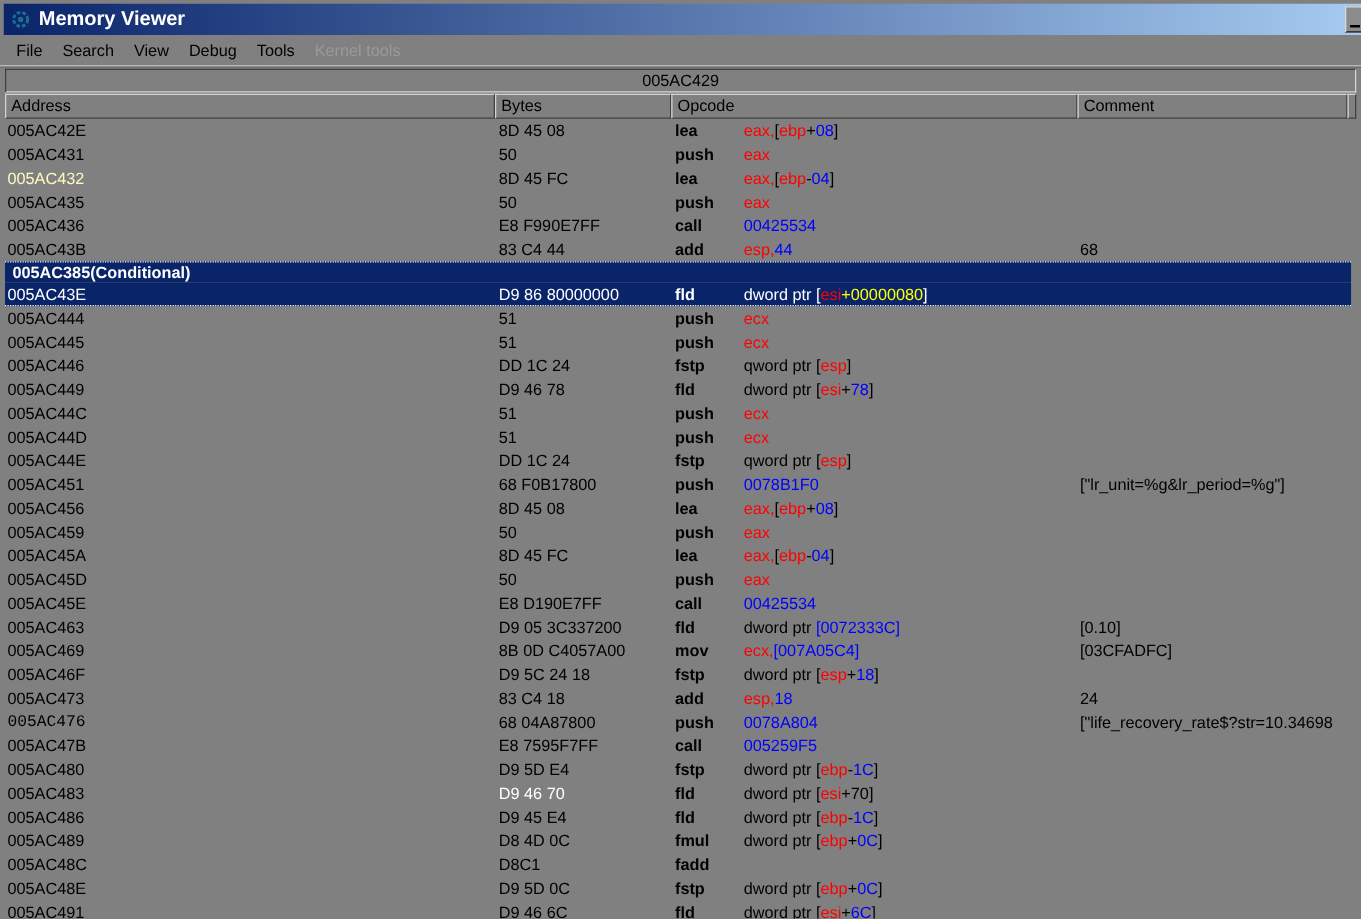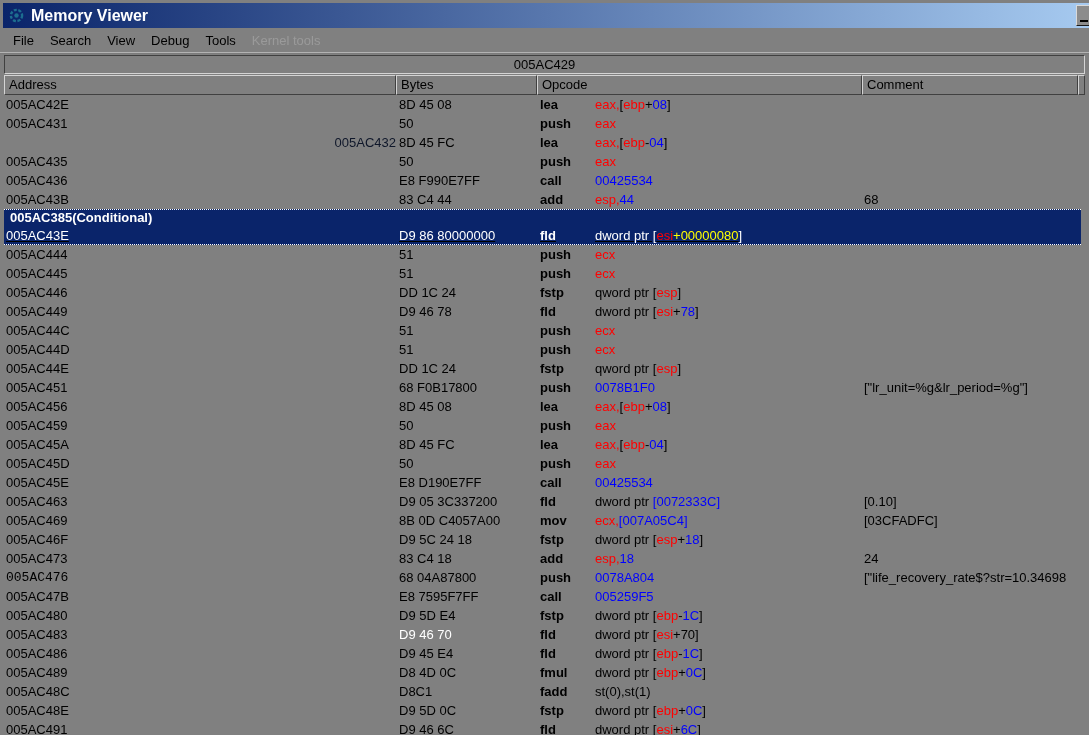--- a/index.html
+++ b/index.html
@@ -61,21 +61,21 @@
   .h-bytes { width:141px; }
   .h-opcode { width:325px; }
   .h-comment { width:216px; }
   .h-fill { width:7px; padding:0; }
   
   .rowsarea {
     position:absolute; left:4px; top:95px; width:1077px; height:640px;
     overflow:hidden; font-size:13px;
   }
   .row { display:flex; height:19px; line-height:19px; white-space:nowrap; }
-  .row.sel { background:#0a246a; border-bottom:1px dotted #fff;text-decoration:underline; }
+  .row.sel { background:#0a246a; border-bottom:1px dotted #fff; }
   .row.sel-header {
     background:#0a246a; border-top:1px dotted #fff;
     height:17px; line-height:16px;
     color:#fff; font-weight:bold; padding-left:6px; display:block;
   }
   .c-addr    { width:392px; padding-left:2px; overflow:hidden; }
   .c-bytes   { width:141px; padding-left:3px; overflow:hidden; }
   .c-mn      { width:58px;  padding-left:3px; font-weight:bold; overflow:hidden; }
   .c-ops     { width:266px; overflow:hidden; }
   .c-comment { flex:1; padding-left:3px; overflow:hidden; }
@@ -124,21 +124,21 @@
       <span class="c-comment" style="color: rgb(0, 0, 0);"></span>
     </div>
     <div class="row">
       <span class="c-addr" style="color: rgb(0, 0, 0);">005AC431</span>
       <span class="c-bytes" style="color: rgb(0, 0, 0);">50</span>
       <span class="c-mn" style="color: rgb(0, 0, 0);">push</span>
       <span class="c-ops" style="color: rgb(0, 0, 0);"><span style="color: rgb(255, 0, 0);">eax</span></span>
       <span class="c-comment" style="color: rgb(0, 0, 0);"></span>
     </div>
     <div class="row">
-      <span class="c-addr" style="color: #0f172a; text-align: right;">005AC432</span>
+      <span class="c-addr" style="color: #fef9c3;">005AC432</span>
       <span class="c-bytes" style="color: rgb(0, 0, 0);">8D 45 FC</span>
       <span class="c-mn" style="color: rgb(0, 0, 0);">lea</span>
       <span class="c-ops" style="color: rgb(0, 0, 0);"><span style="color: rgb(255, 0, 0);">eax,</span><span style="color: rgb(0, 0, 0);">[</span><span style="color: rgb(255, 0, 0);">ebp</span><span style="color: rgb(0, 0, 0);">-</span><span style="color: rgb(0, 0, 255);">04</span><span style="color: rgb(0, 0, 0);">]</span></span>
       <span class="c-comment" style="color: rgb(0, 0, 0);"></span>
     </div>
     <div class="row">
       <span class="c-addr" style="color: rgb(0, 0, 0);">005AC435</span>
       <span class="c-bytes" style="color: rgb(0, 0, 0);">50</span>
       <span class="c-mn" style="color: rgb(0, 0, 0);">push</span>
       <span class="c-ops" style="color: rgb(0, 0, 0);"><span style="color: rgb(255, 0, 0);">eax</span></span>
@@ -324,21 +324,20 @@
       <span class="c-addr" style="color: rgb(0, 0, 0);">005AC489</span>
       <span class="c-bytes" style="color: rgb(0, 0, 0);">D8 4D 0C</span>
       <span class="c-mn" style="color: rgb(0, 0, 0);">fmul</span>
       <span class="c-ops" style="color: rgb(0, 0, 0);"><span style="color: rgb(0, 0, 0);">dword ptr [</span><span style="color: rgb(255, 0, 0);">ebp</span><span style="color: rgb(0, 0, 0);">+</span><span style="color: rgb(0, 0, 255);">0C</span><span style="color: rgb(0, 0, 0);">]</span></span>
       <span class="c-comment" style="color: rgb(0, 0, 0);"></span>
     </div>
     <div class="row">
       <span class="c-addr" style="color: rgb(0, 0, 0);">005AC48C</span>
       <span class="c-bytes" style="color: rgb(0, 0, 0);">D8C1</span>
       <span class="c-mn" style="color: rgb(0, 0, 0);">fadd</span>
-      <span class="c-ops" style="color: rgb(0, 0, 0);"><span style="color: rgb(0, 0, 0);">st(0),st(1)</span></span>
       <span class="c-comment" style="color: rgb(0, 0, 0);"></span>
     </div>
     <div class="row">
       <span class="c-addr" style="color: rgb(0, 0, 0);">005AC48E</span>
       <span class="c-bytes" style="color: rgb(0, 0, 0);">D9 5D 0C</span>
       <span class="c-mn" style="color: rgb(0, 0, 0);">fstp</span>
       <span class="c-ops" style="color: rgb(0, 0, 0);"><span style="color: rgb(0, 0, 0);">dword ptr [</span><span style="color: rgb(255, 0, 0);">ebp</span><span style="color: rgb(0, 0, 0);">+</span><span style="color: rgb(0, 0, 255);">0C</span><span style="color: rgb(0, 0, 0);">]</span></span>
       <span class="c-comment" style="color: rgb(0, 0, 0);"></span>
     </div>
     <div class="row">

